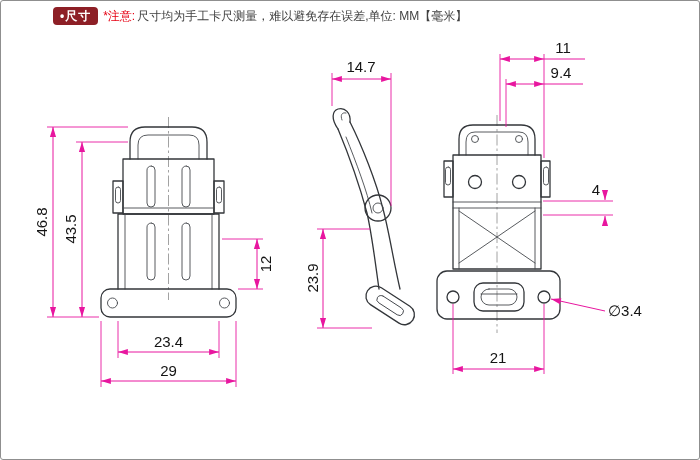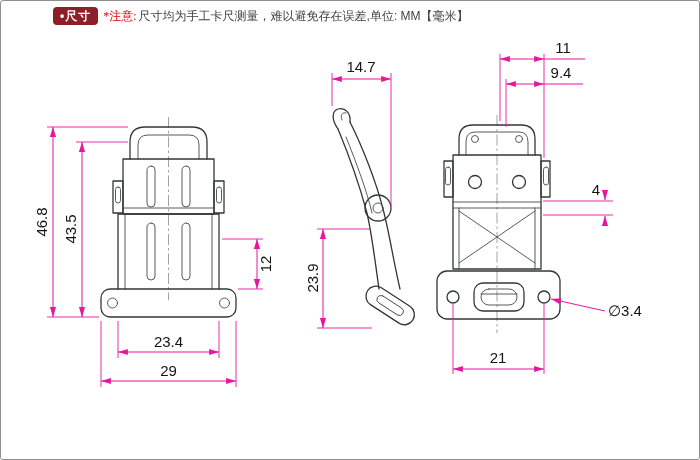--- a/index.html
+++ b/index.html
@@ -8,21 +8,21 @@
   .page {
     position:relative; width:700px; height:460px;
     background:#ffffff; border:1px solid #8f8f8f; border-radius:3px; overflow:hidden;
   }
   .header { position:absolute; top:6px; left:52px; display:flex; align-items:center; gap:5px; z-index:2; }
   .badge {
     background:#8d1f26; color:#ffffff; font-size:12px; font-weight:bold;
     padding:2px 7px; border-radius:4px; letter-spacing:1px; line-height:14px;
   }
   .note { font-size:12px; color:#404040; line-height:18px; }
-  .note-red { color:#e60012; margin-right:2px;font-family:Liberation Serif, serif; }
+  .note-red { color:#e60012; margin-right:2px; }
   svg.drawing { position:absolute; left:0; top:0; }
   .outline { stroke:#33363a; stroke-width:1.3; fill:none; stroke-linejoin:round; stroke-linecap:round; }
   .thin { stroke:#45484d; stroke-width:0.9; fill:none; stroke-linejoin:round; stroke-linecap:round; }
   .dim { stroke:#e8169f; stroke-width:1; fill:none; }
   .ext { stroke:#e8169f; stroke-width:0.9; fill:none; }
   .cl  { stroke:#8a8a8a; stroke-width:0.8; fill:none; stroke-dasharray:11 3 2.5 3; }
   .dimtxt { font-family:"Liberation Sans", sans-serif; font-size:15px; fill:#141414; }
 </style>
 </head>
 <body>

